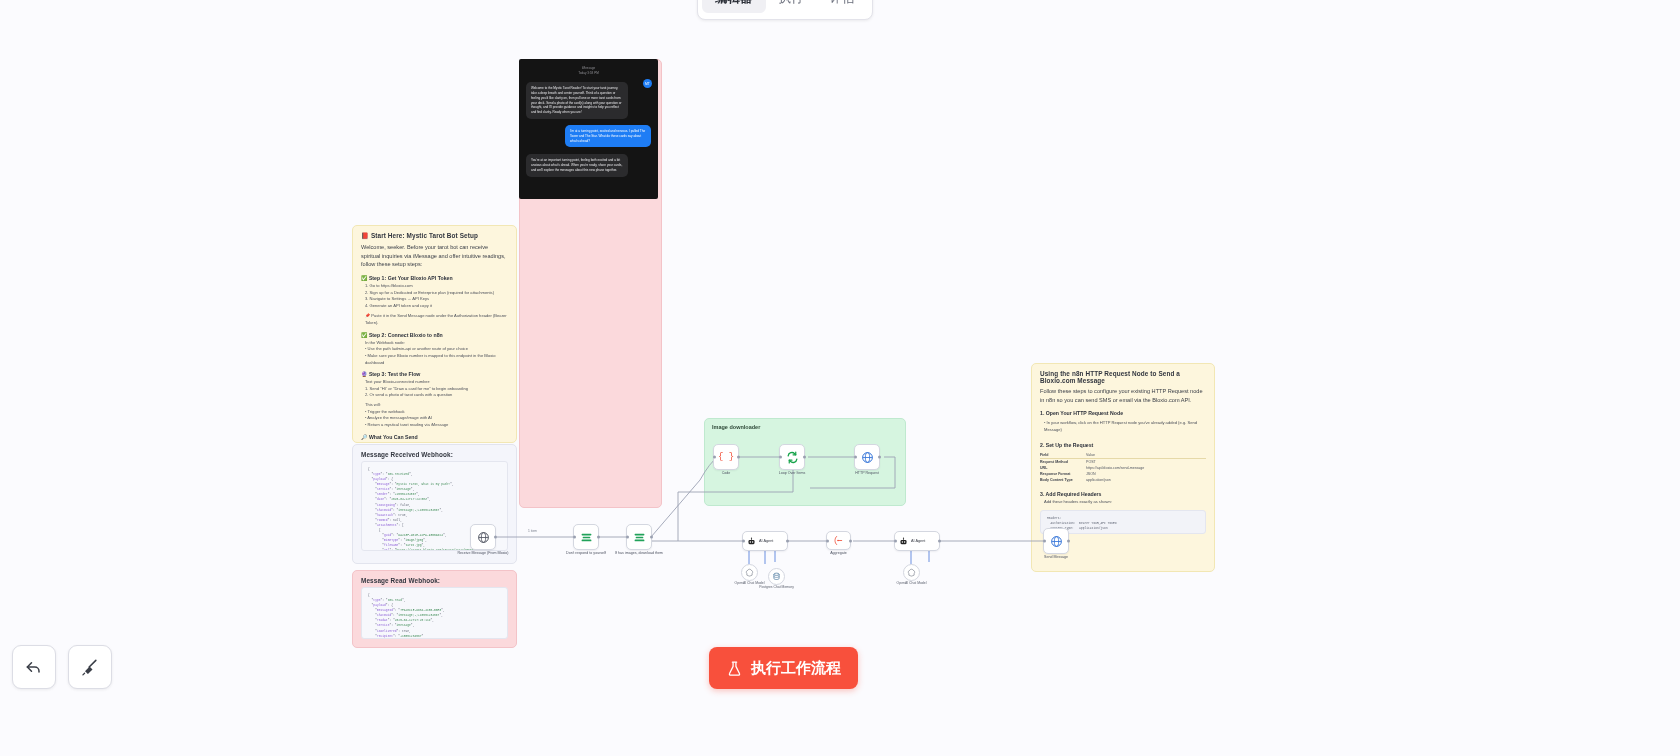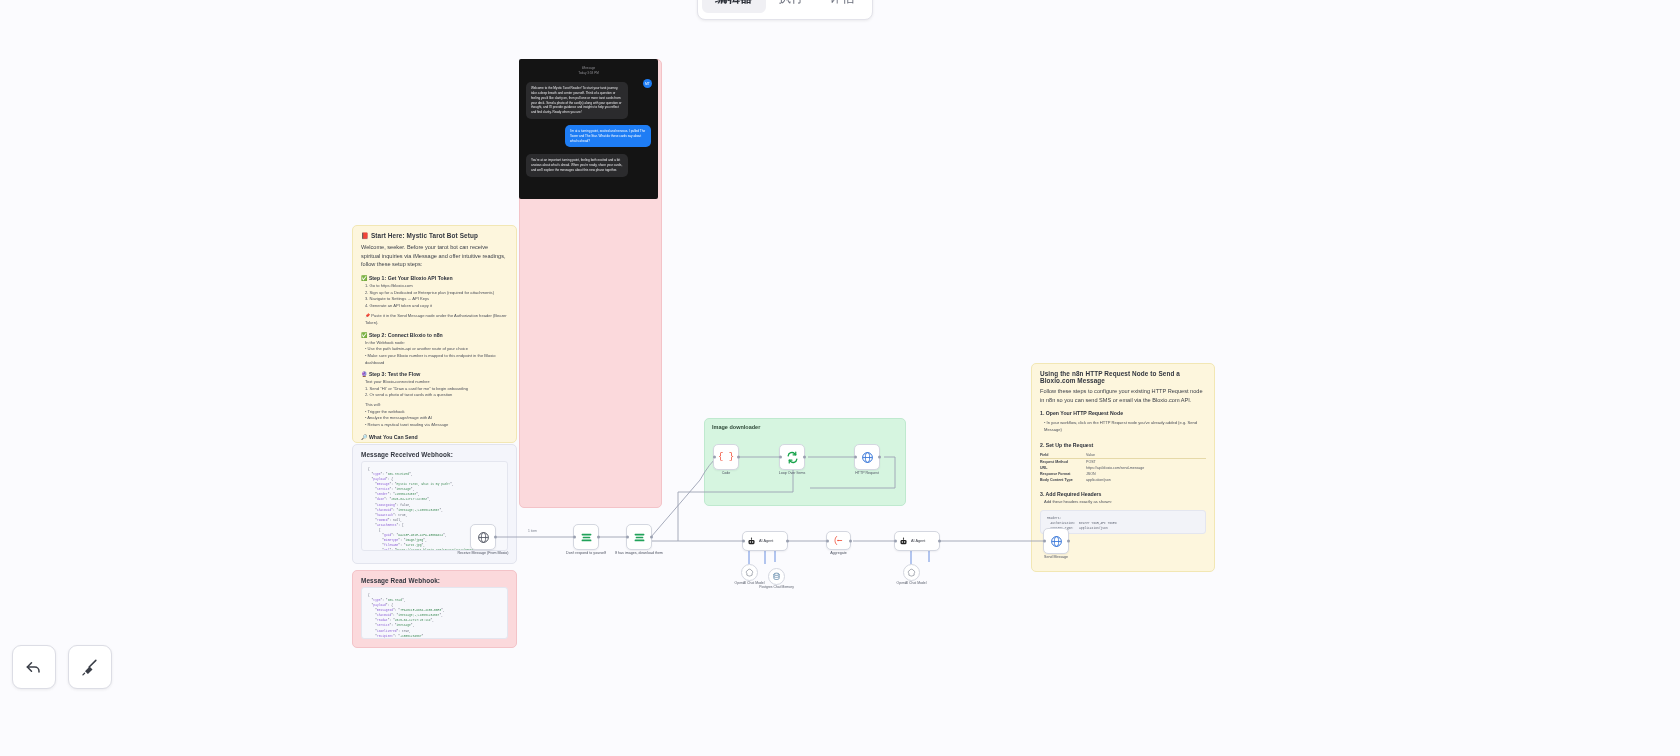--- a/index.html
+++ b/index.html
@@ -474,14 +474,21 @@
     </svg>
   </div>
   <div class="ctrl" style="left:68px; top:645px;">
     <svg width="20" height="20" viewBox="0 0 24 24">
       <path d="M19 4 L11 12" stroke="#3a3e47" stroke-width="1.9" stroke-linecap="round"></path>
       <path d="M11.5 11.5 L6 17 l3.5 3.5 L15 15 z" fill="#3a3e47"></path>
       <path d="M5.5 19.5 l-2 2" stroke="#3a3e47" stroke-width="1.5" stroke-linecap="round"></path>
     </svg>
   </div>
 
+  <div class="cta">
+    <svg width="17" height="17" viewBox="0 0 24 24">
+      <path d="M10 3v6L5 19a1.6 1.6 0 0 0 1.4 2.4h11.2A1.6 1.6 0 0 0 19 19L14 9V3" fill="none" stroke="#fff" stroke-width="1.8" stroke-linejoin="round"></path>
+      <path d="M9 3h6" stroke="#fff" stroke-width="1.8" stroke-linecap="round"></path>
+    </svg>
+    <span>执行工作流程</span>
+  </div>
 
 </div>
 
 </body></html>

